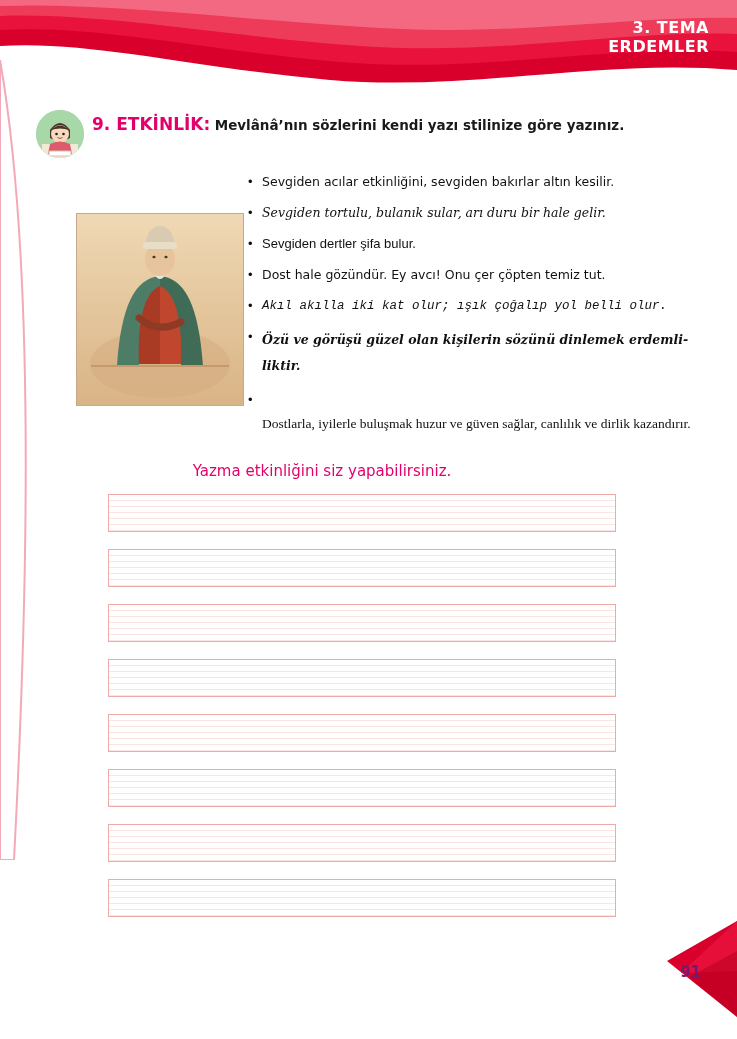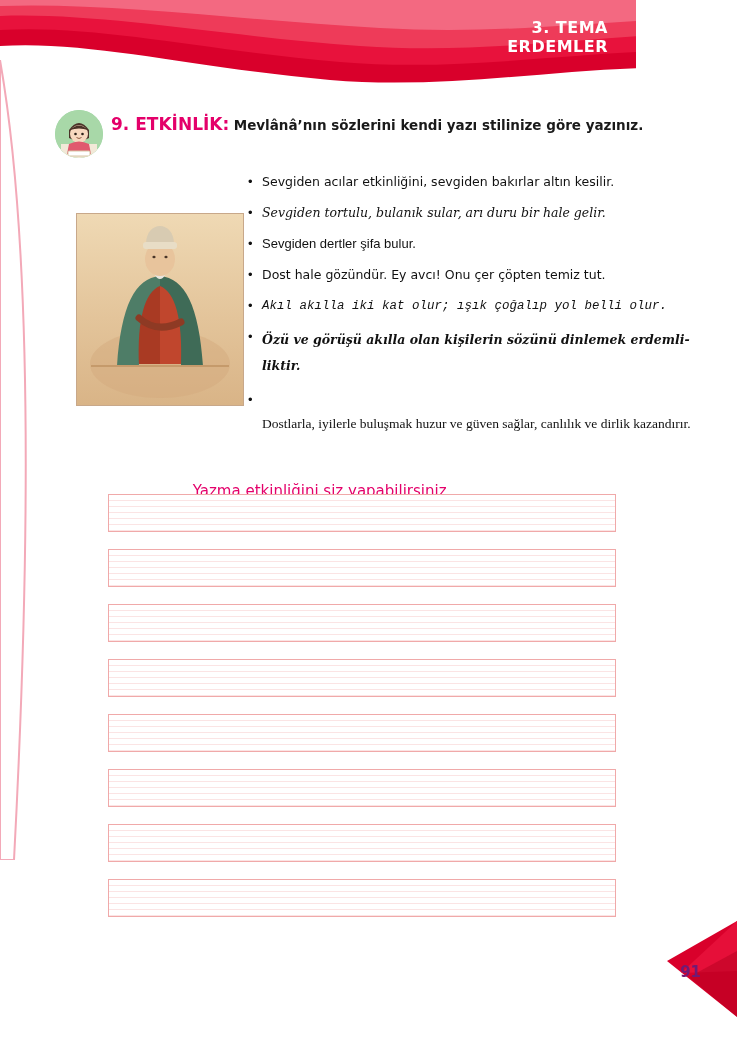--- a/index.html
+++ b/index.html
@@ -10,21 +10,21 @@
     position: relative;
     background: #ffffff;
     font-family: "Liberation Sans", sans-serif;
     overflow: hidden;
   }
 
   
   .header-banner {
     position: absolute;
     top: 0; left: 0;
-    width: 636px;
+    width: 737px;
     height: 92px;
     overflow: hidden;
   }
   .header-svg { display: block; }
 
   .header-title {
     position: absolute;
     top: 18px;
     right: 28px;
     text-align: right;
@@ -43,21 +43,21 @@
     top: 60px;
     left: 0;
     width: 60px;
     height: 800px;
   }
 
   
   .activity-row {
     position: absolute;
     top: 108px;
-    left: 55px;
+    left: 36px;
     width: 640px;
     display: flex;
     align-items: flex-start;
   }
   .activity-avatar {
     width: 48px;
     height: 48px;
     border-radius: 50%;
     flex: 0 0 48px;
     overflow: hidden;
@@ -132,21 +132,20 @@
   
   .sub-heading {
     position: absolute;
     top: 462px;
     left: 0;
     width: 644px;
     text-align: center;
     color: #e4006a;
     font-size: 15px;
     font-family: "DejaVu Sans", sans-serif;
-    margin-top: 20px;
   }
 
   
   .writing-area {
     position: absolute;
     top: 494px;
     left: 108px;
     width: 508px;
   }
   .write-box {
@@ -279,21 +278,21 @@
   <div class="quote-item">
     <span class="quote-bullet">•</span>
     <span class="quote-text style-d">Dost hale gözündür. Ey avcı! Onu çer çöpten temiz tut.</span>
   </div>
   <div class="quote-item">
     <span class="quote-bullet">•</span>
     <span class="quote-text style-e">Akıl akılla iki kat olur; ışık çoğalıp yol belli olur.</span>
   </div>
   <div class="quote-item">
     <span class="quote-bullet">•</span>
-    <span class="quote-text style-f">Özü ve görüşü akılla olan kişilerin sözünü dinlemek erdemli-liktir.</span>
+    <span class="quote-text style-f">Özü ve görüşü güzel olan kişilerin sözünü dinlemek erdemli-liktir.</span>
   </div>
   <div class="quote-item">
     <span class="quote-bullet">•</span>
     <span class="quote-text style-g">Dostlarla, iyilerle buluşmak huzur ve güven sağlar, canlılık ve dirlik kazandırır.</span>
   </div>
 </div>
 
 <div class="sub-heading">Yazma etkinliğini siz yapabilirsiniz.</div>
 
 <div class="writing-area">

